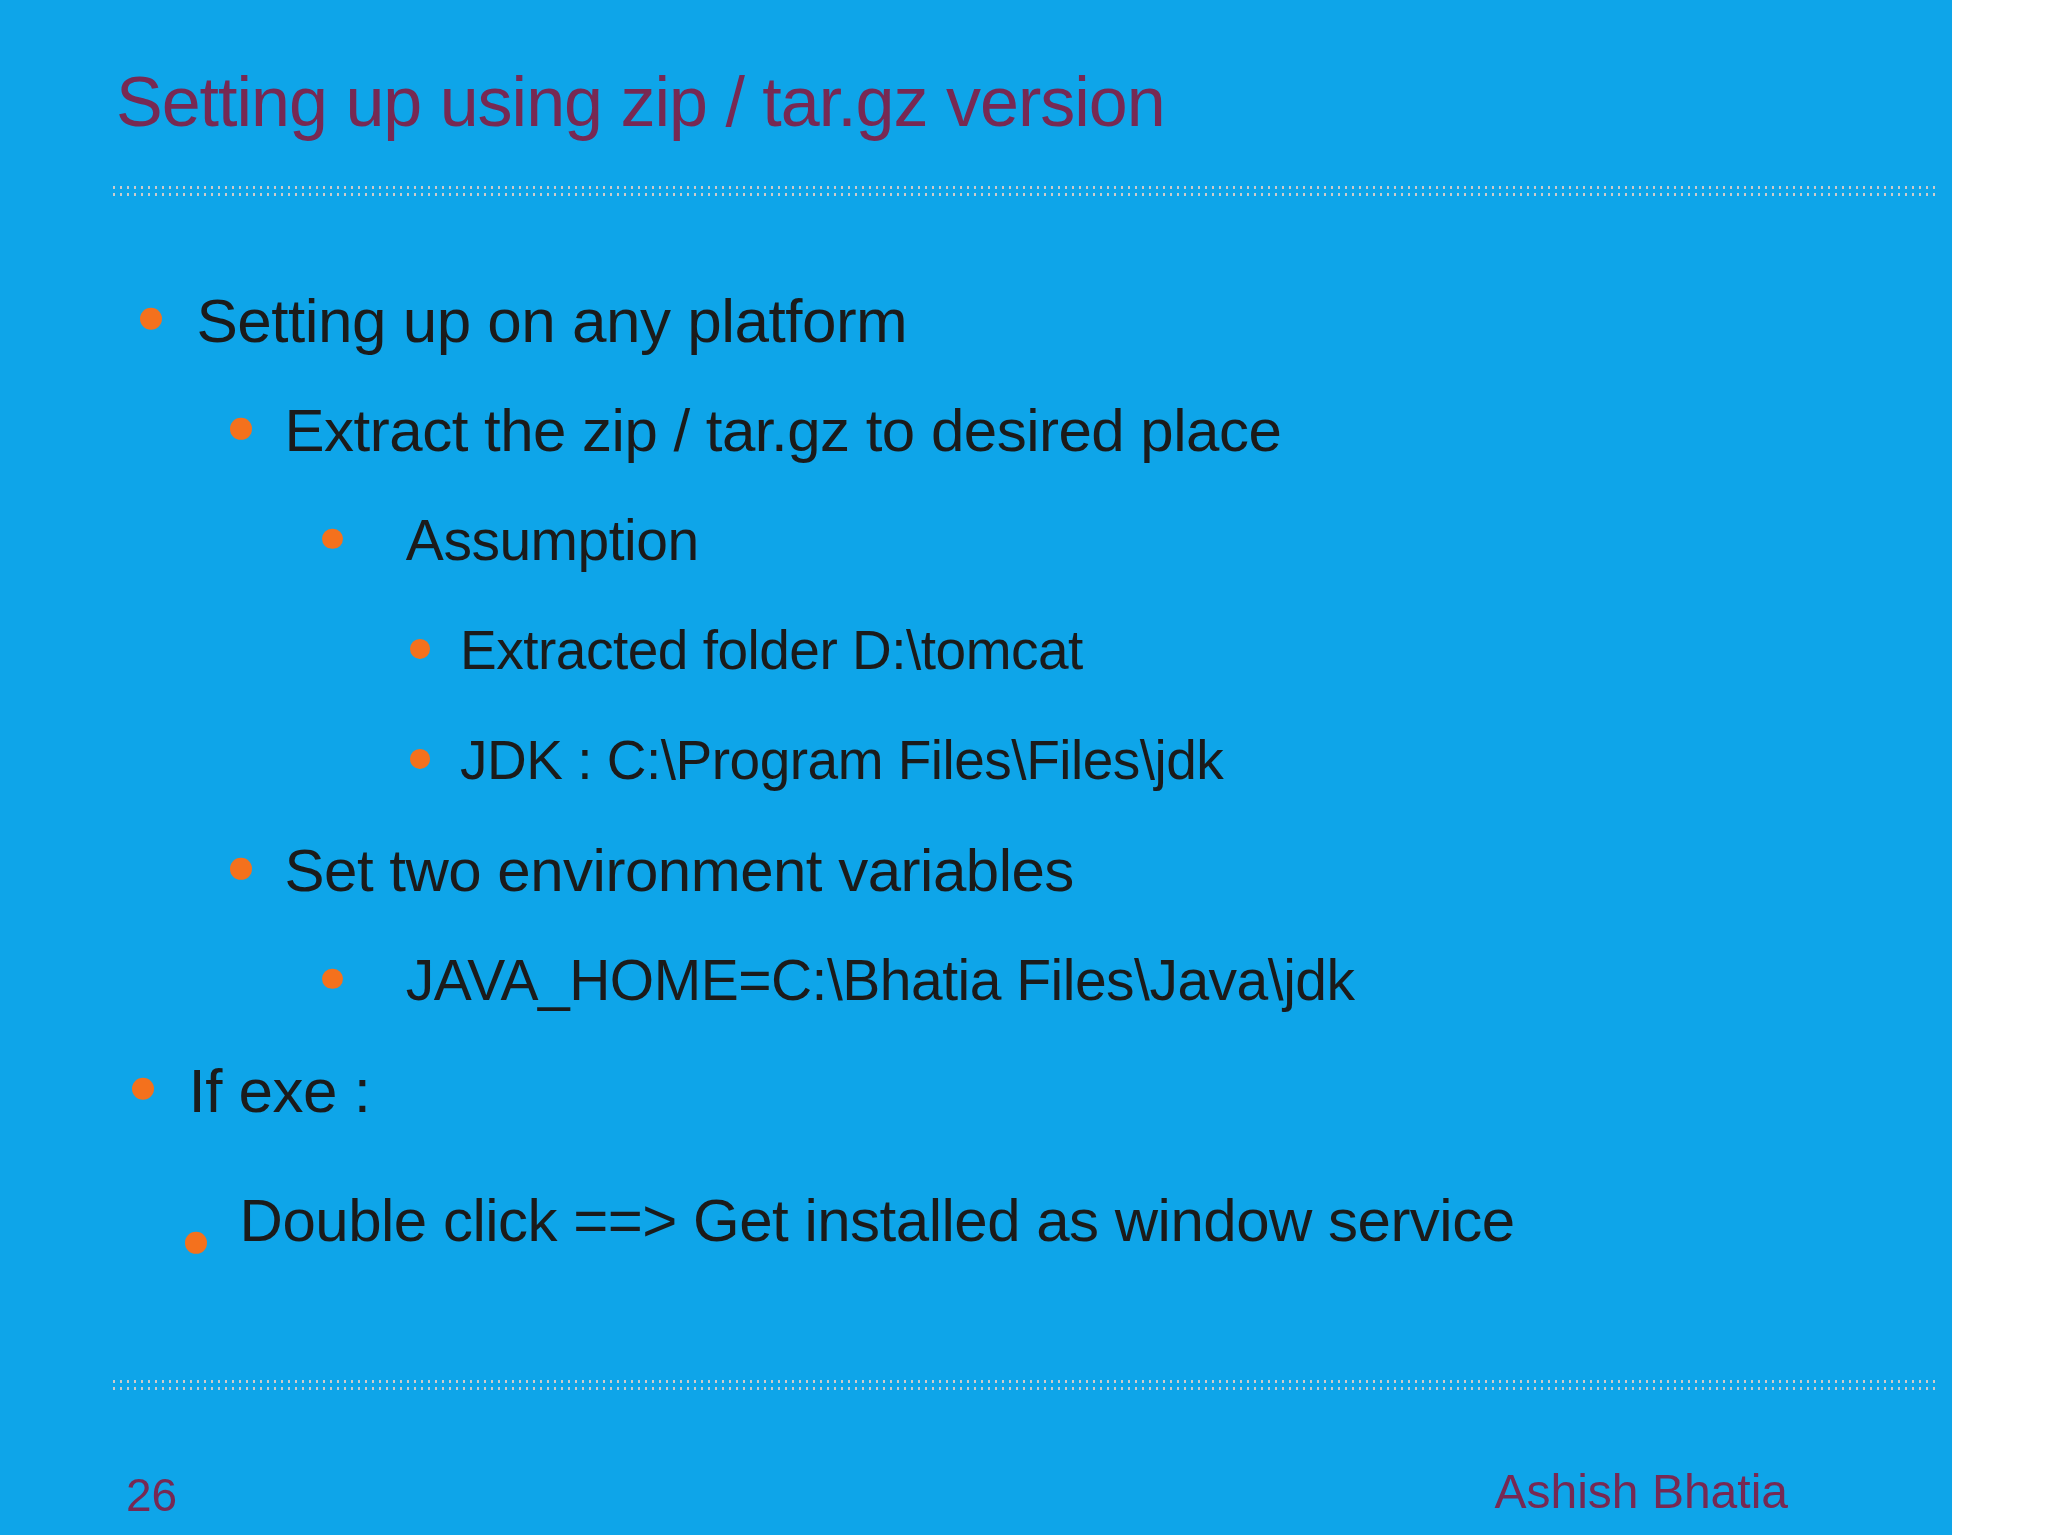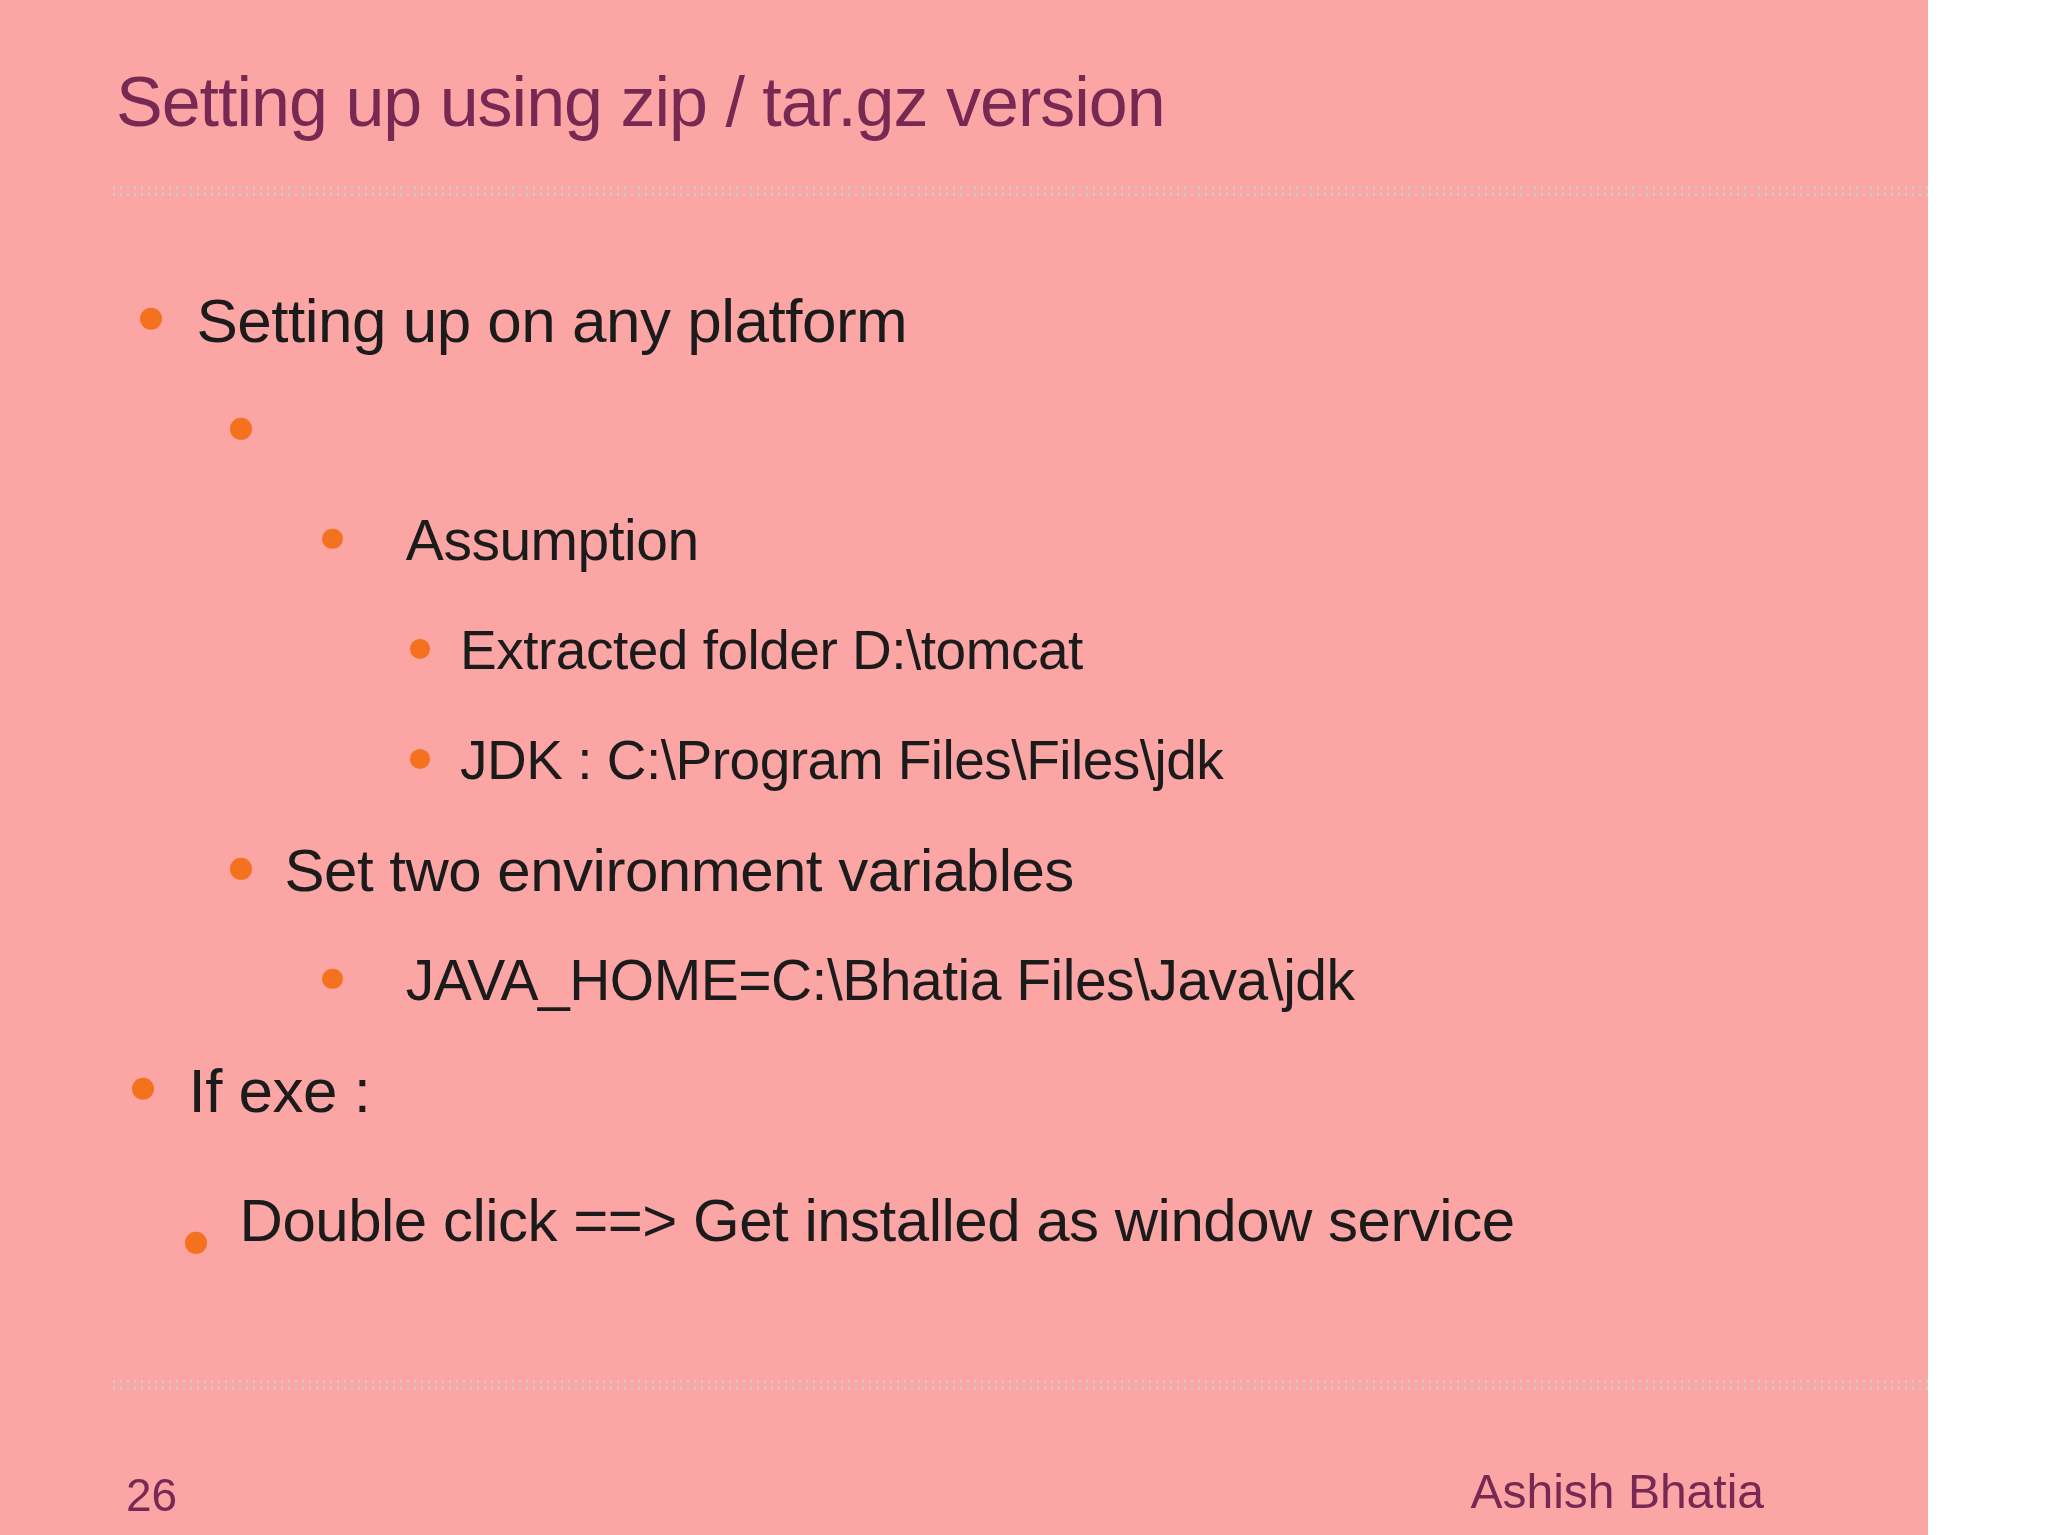--- a/index.html
+++ b/index.html
@@ -1,22 +1,23 @@
 <!DOCTYPE html>
 <html style="--title: #772953; --body: #1b1b1b; --bullet: #f4711d; --footer: #772953; --separator: #cbcbcb;"><head>
 <meta charset="utf-8">
 <style>
   html, body { margin: 0; padding: 0; background: #ffffff; }
   .slide {
     position: relative;
     width: 1928px;
     height: 1535px;
-    background: #fca5a5;
+    background: #0ea5e9;
     font-family: "Liberation Sans", sans-serif;
     overflow: hidden;
+    padding-left: 24px;
   }
   .title {
     position: absolute;
     left: 116px;
     top: 62px;
     font-size: 70px;
     letter-spacing: -1px;
     color: var(--title, #772953);
     white-space: nowrap;
   }
@@ -89,20 +90,21 @@
 
   <div class="content">
 
     <div class="li lvl1">
       <span class="dot"></span>
       <span>Setting up on any platform</span>
     </div>
 
     <div class="li lvl2">
       <span class="dot"></span>
+      <span>Extract the zip / tar.gz to desired place</span>
     </div>
 
     <div class="li lvl3">
       <span class="dot"></span>
       <span>Assumption</span>
     </div>
 
     <div class="li lvl4">
       <span class="dot"></span>
       <span>Extracted folder D:\tomcat</span>

